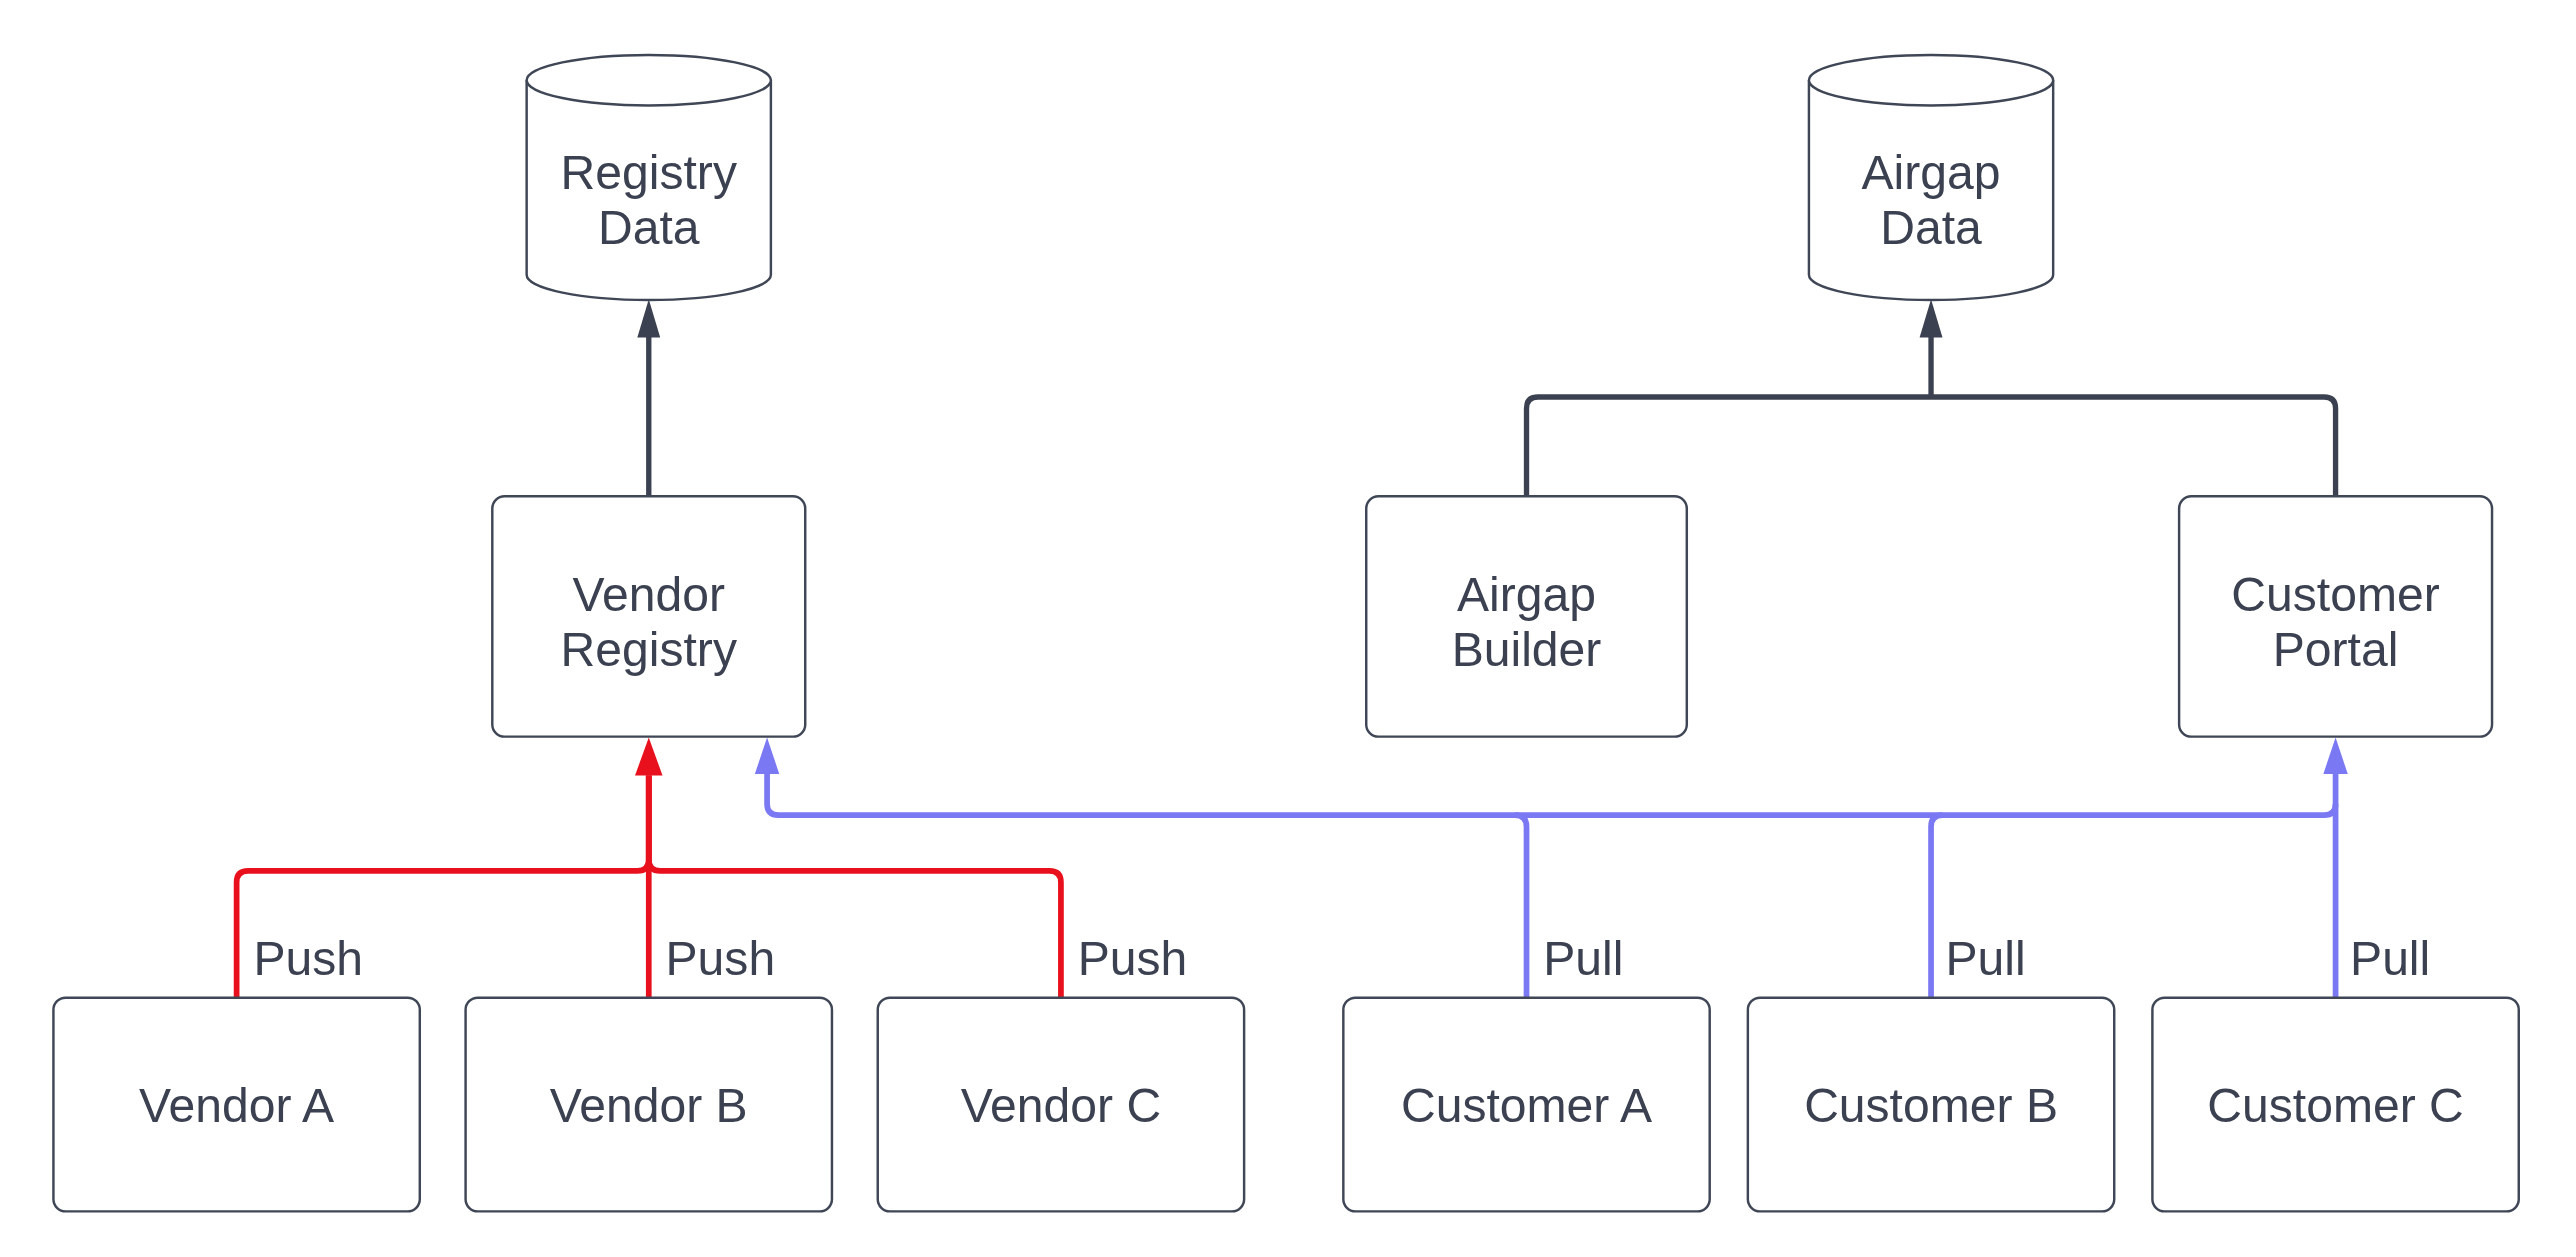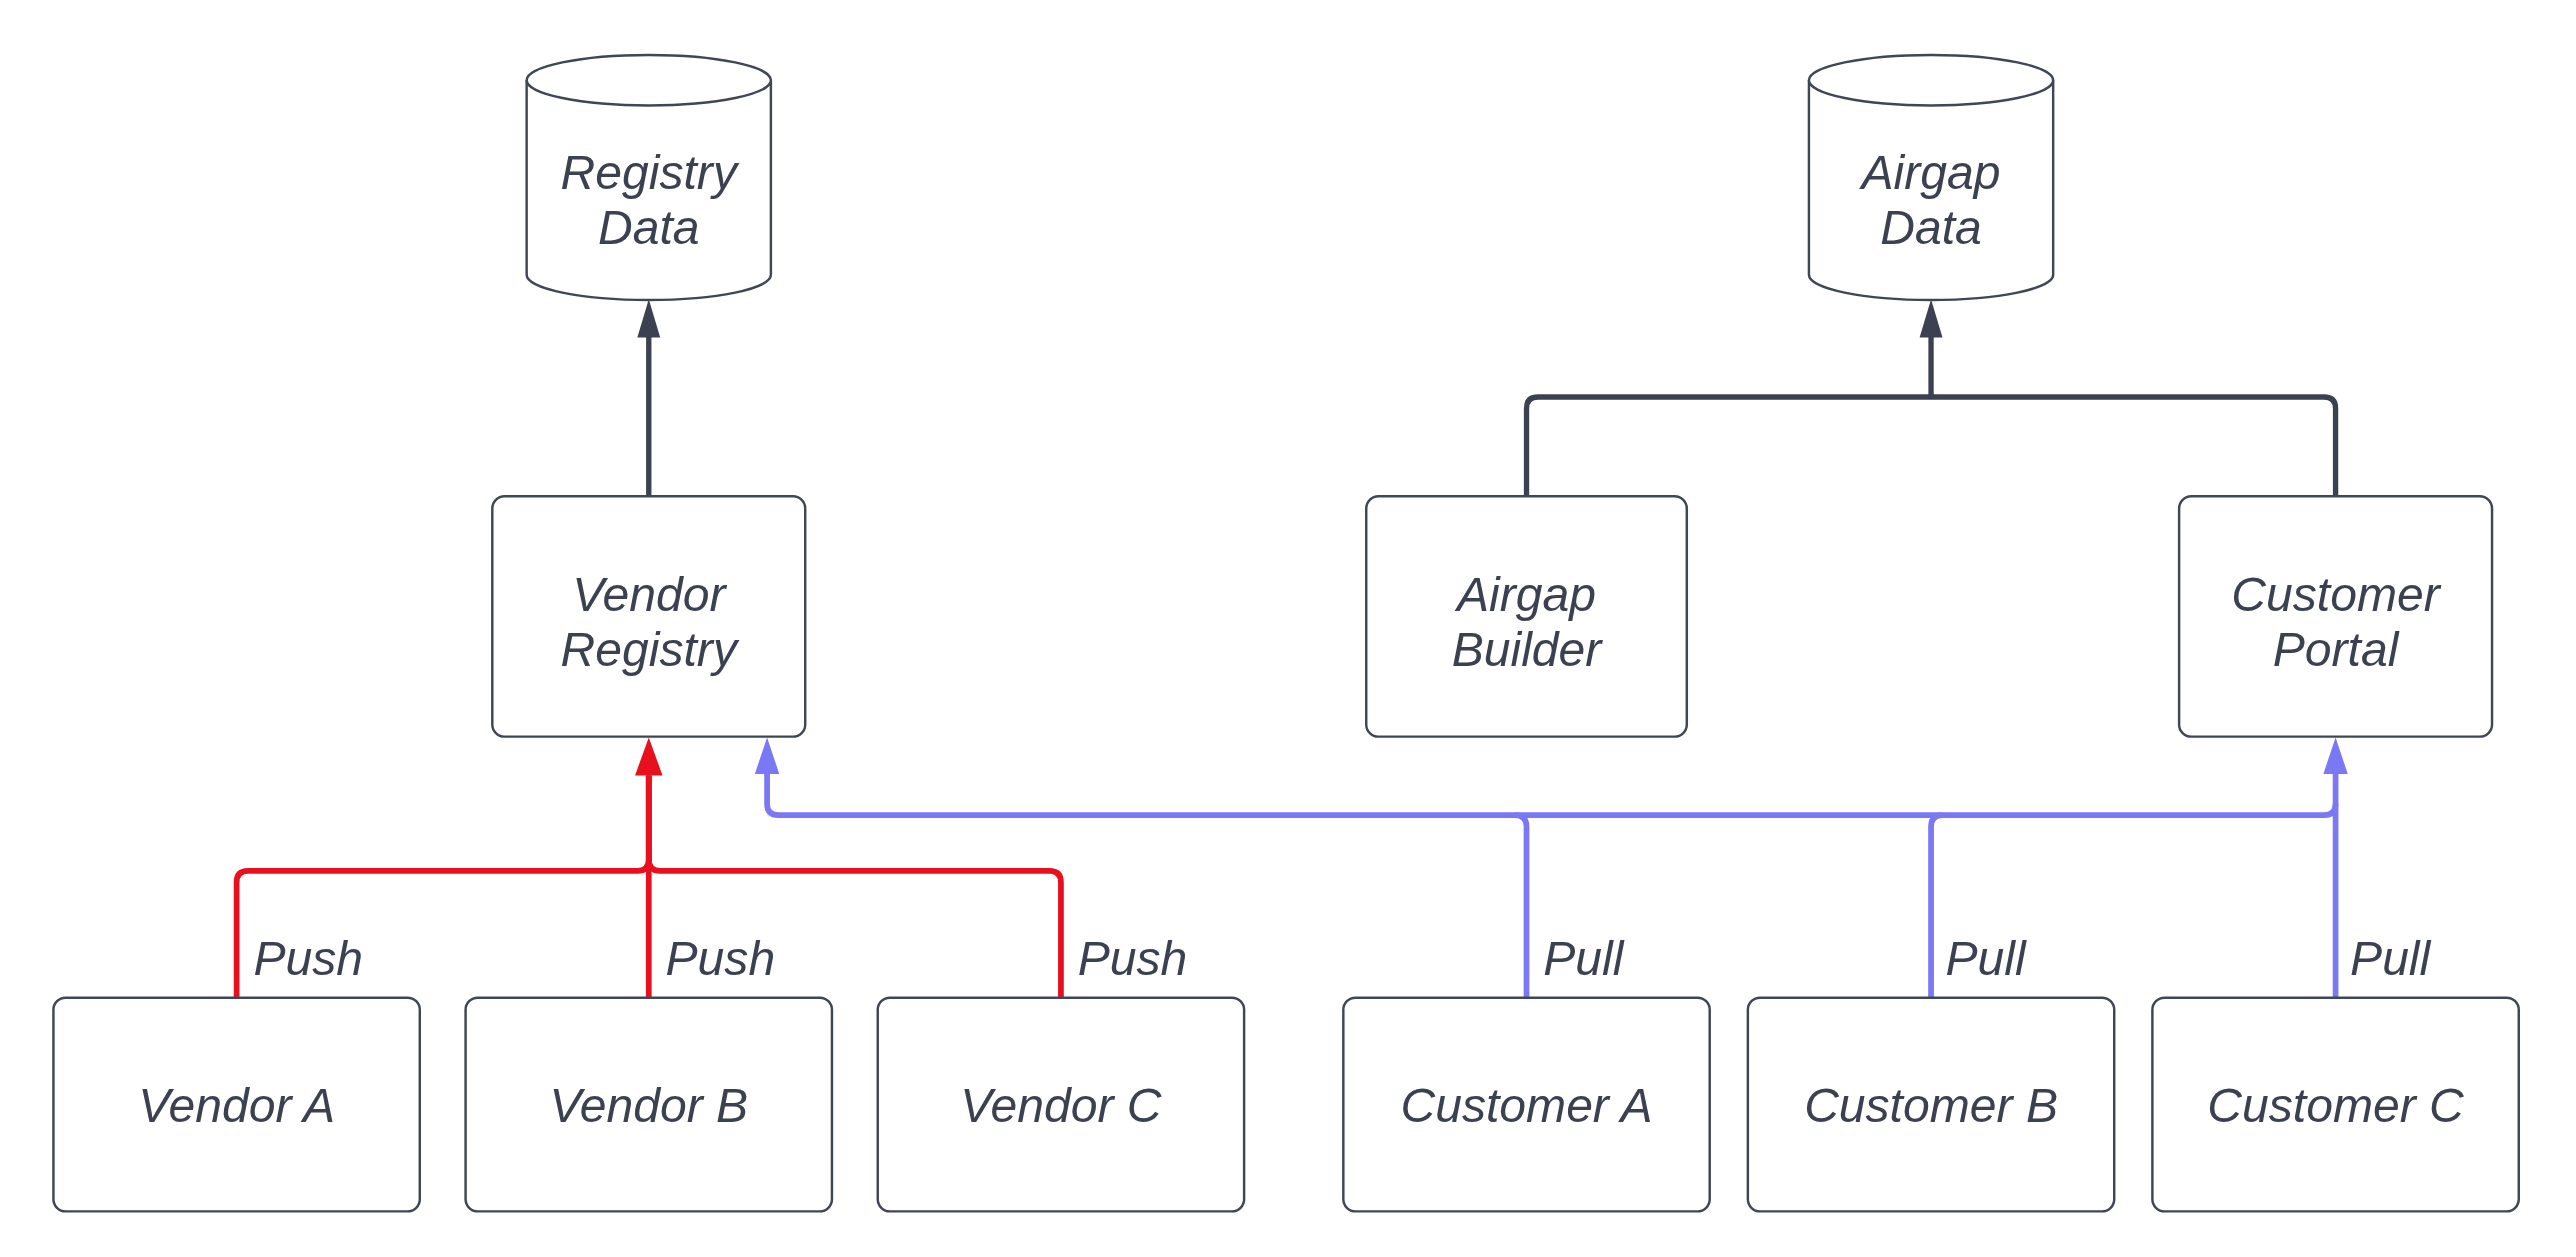--- a/index.html
+++ b/index.html
@@ -7,21 +7,20 @@
     padding: 0;
     background: #ffffff;
   }
   .canvas {
     position: relative;
     width: 2576px;
     height: 1258px;
     background: #ffffff;
     font-family: "Liberation Sans", sans-serif;
     overflow: hidden;
-    font-style: italic;
   }
   svg { display: block; }
   svg text {
     fill: #3b4150;
     font-size: 63px;
     font-family: "Liberation Sans", sans-serif;
   }
   .t-center { text-anchor: middle; }
   .t-start  { text-anchor: start; }
   .node-shape {

